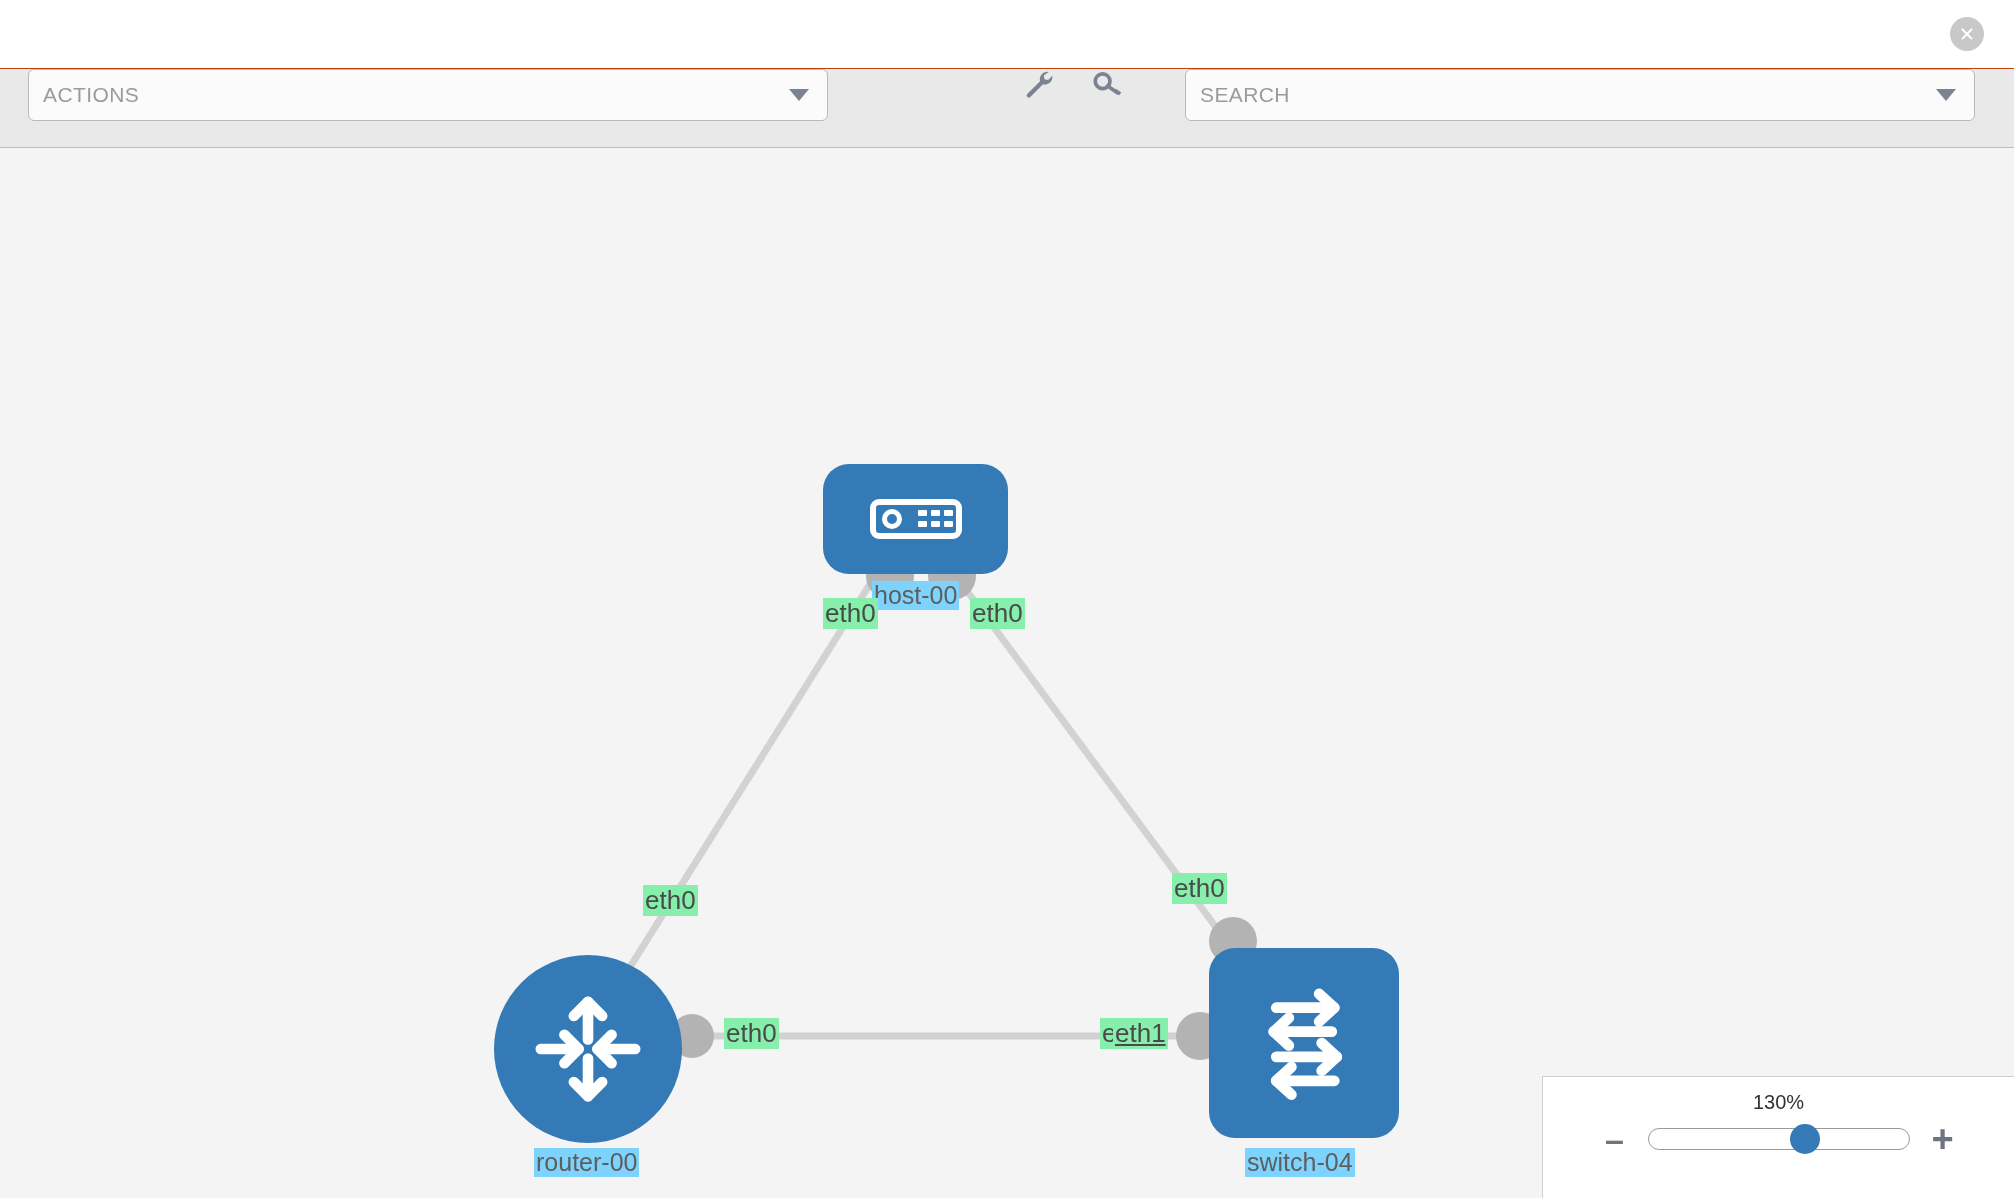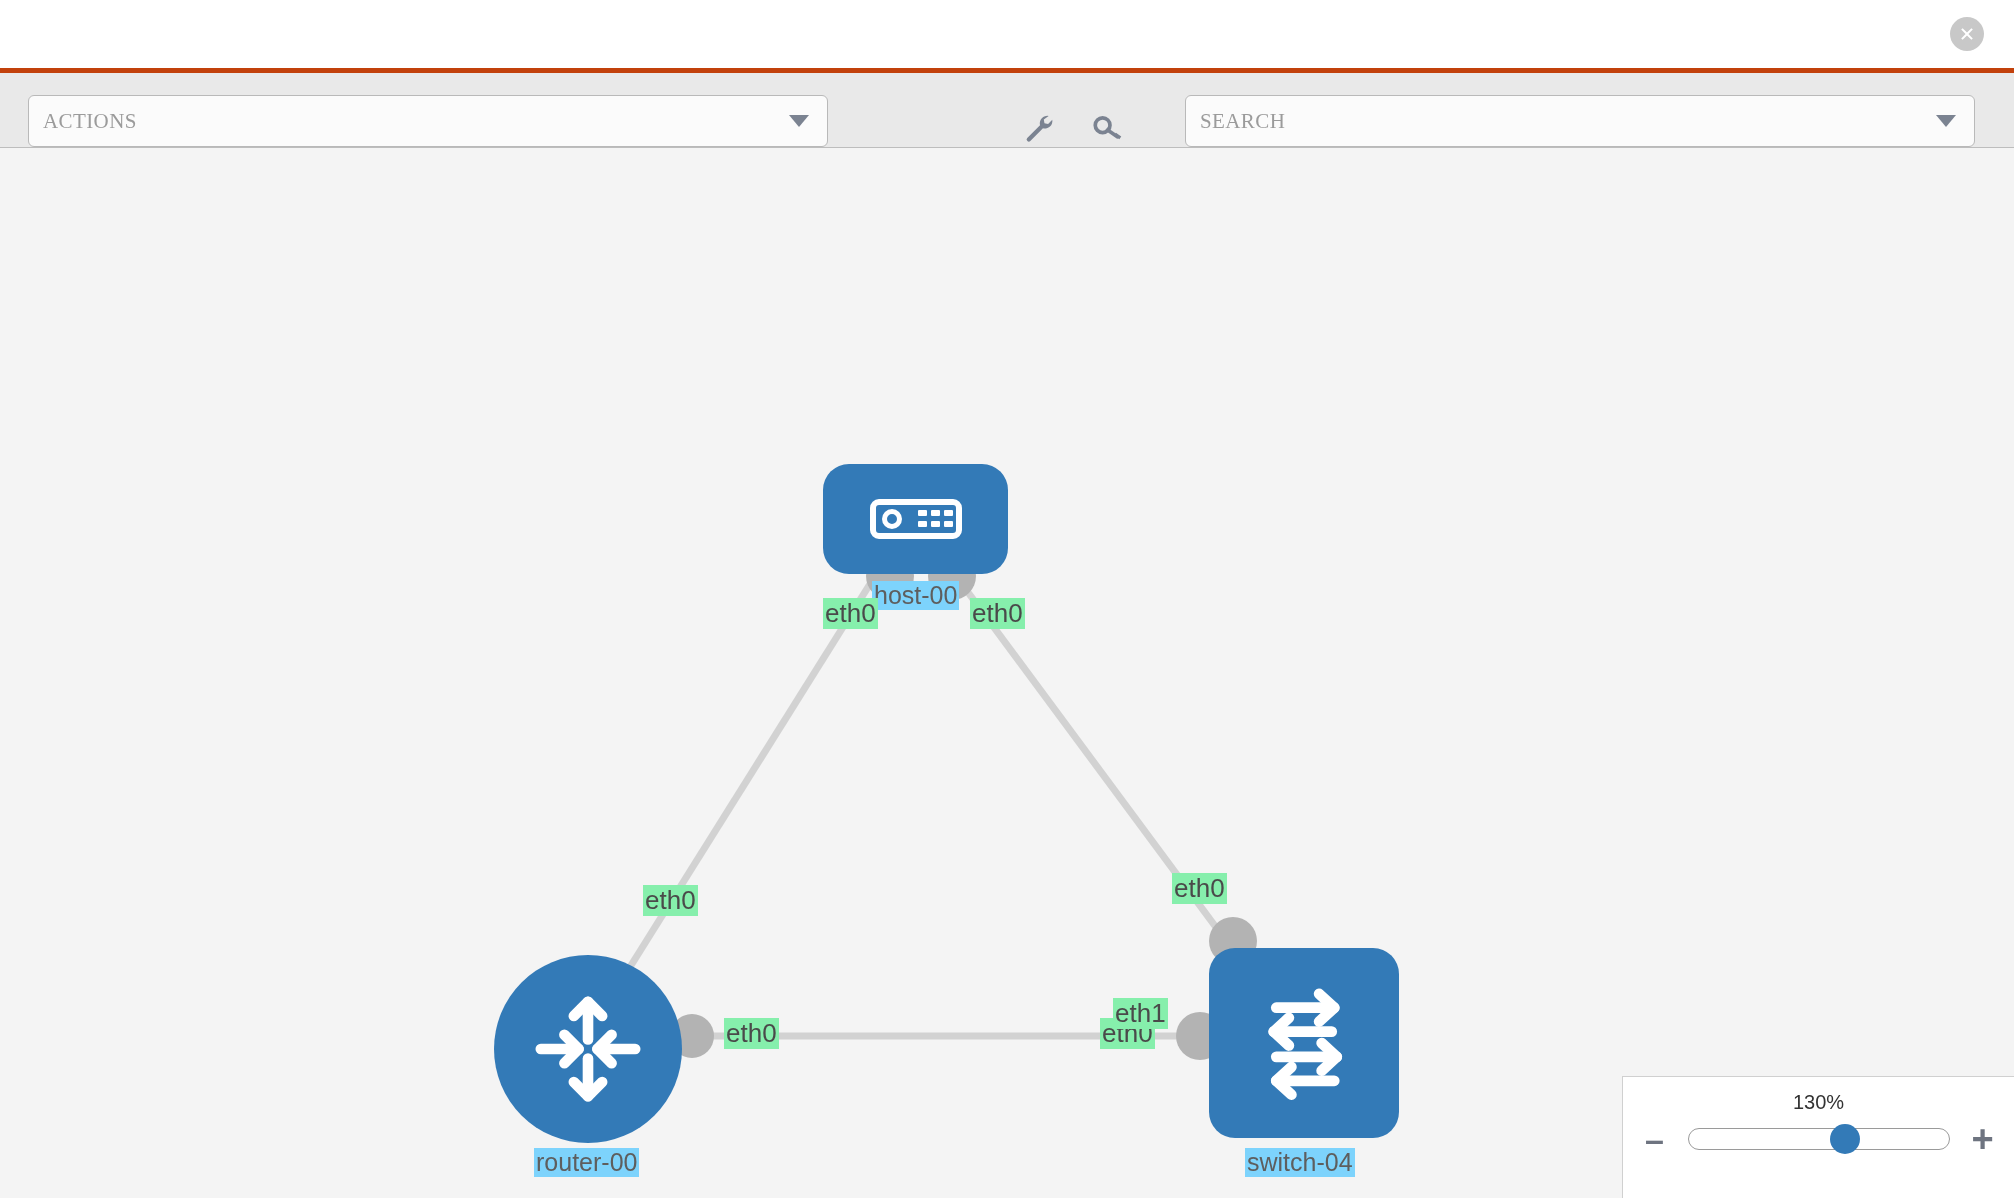--- a/index.html
+++ b/index.html
@@ -37,26 +37,25 @@
     display: flex; align-items: center; justify-content: center;
     cursor: pointer;
   }
   .close-btn svg { display: block; }
 
   
   .toolbar {
     position: relative;
     height: 80px;
     background: #e9e9e9;
-    border-top: 5px solid #c2410c;
+    border-top: 1px solid #c2410c;
     border-bottom: 1px solid #bdbdbd;
     display: flex;
-    align-items: flex-end;
+    align-items: flex-start;
     padding: 0 28px;
-    font-family: Liberation Serif, serif;
   }
   .actions-select {
     position: relative;
     width: 800px;
     height: 52px;
     background: #fbfbfb;
     border: 1px solid #b9b9b9;
     border-radius: 6px;
     display: flex;
     align-items: center;
@@ -156,27 +155,27 @@
     background: #86efac;
     white-space: nowrap;
     padding: 0 2px;
   }
   .el-1 { left: 823px; top: 450px; }
   .el-2 { left: 970px; top: 450px; }
   .el-3 { left: 643px; top: 737px; }
   .el-4 { left: 1172px; top: 725px; }
   .el-5 { left: 724px; top: 870px; }
   .el-6 { left: 1100px; top: 870px; }
-  .el-7 { left: 1113px; top: 850px; }
+  .el-7 { left: 1113px; top: 870px; text-decoration: underline; }
 
   
   .zoom-panel {
     position: absolute;
     right: 0; bottom: 0;
-    width: 392px; height: 122px;
+    width: 472px; height: 122px;
     background: #ffffff;
     border: 1px solid #d0d0d0;
     border-right: none; border-bottom: none;
   }
   .zoom-value {
     text-align: center;
     font-size: 20px;
     color: #333333;
     margin-top: 14px;
   }

